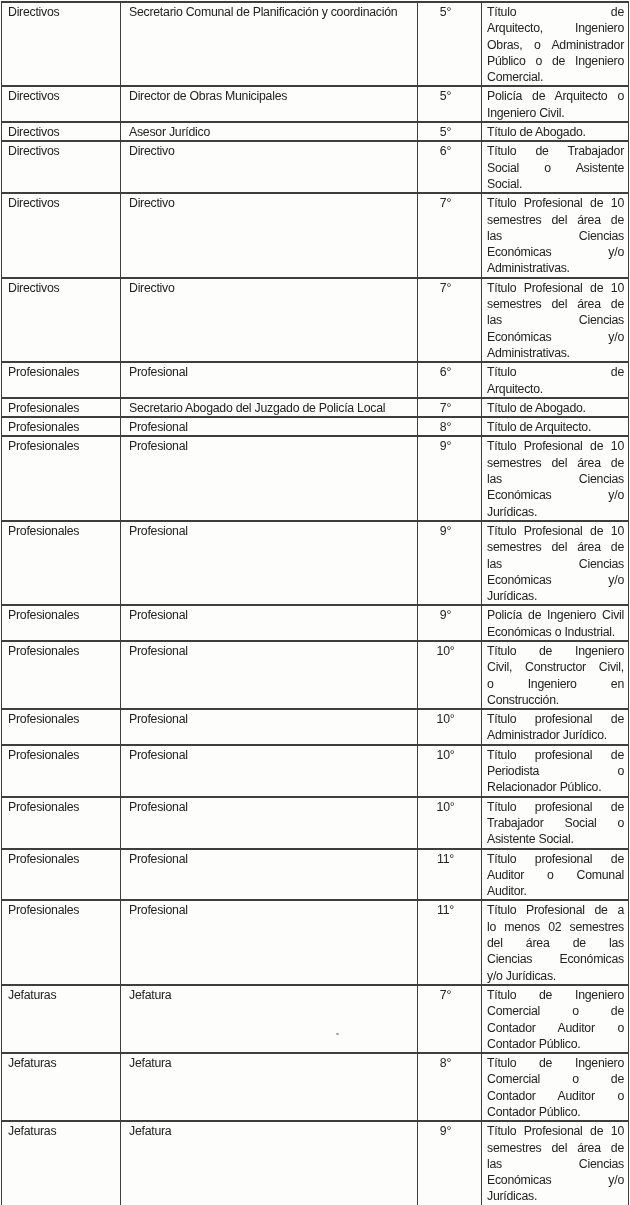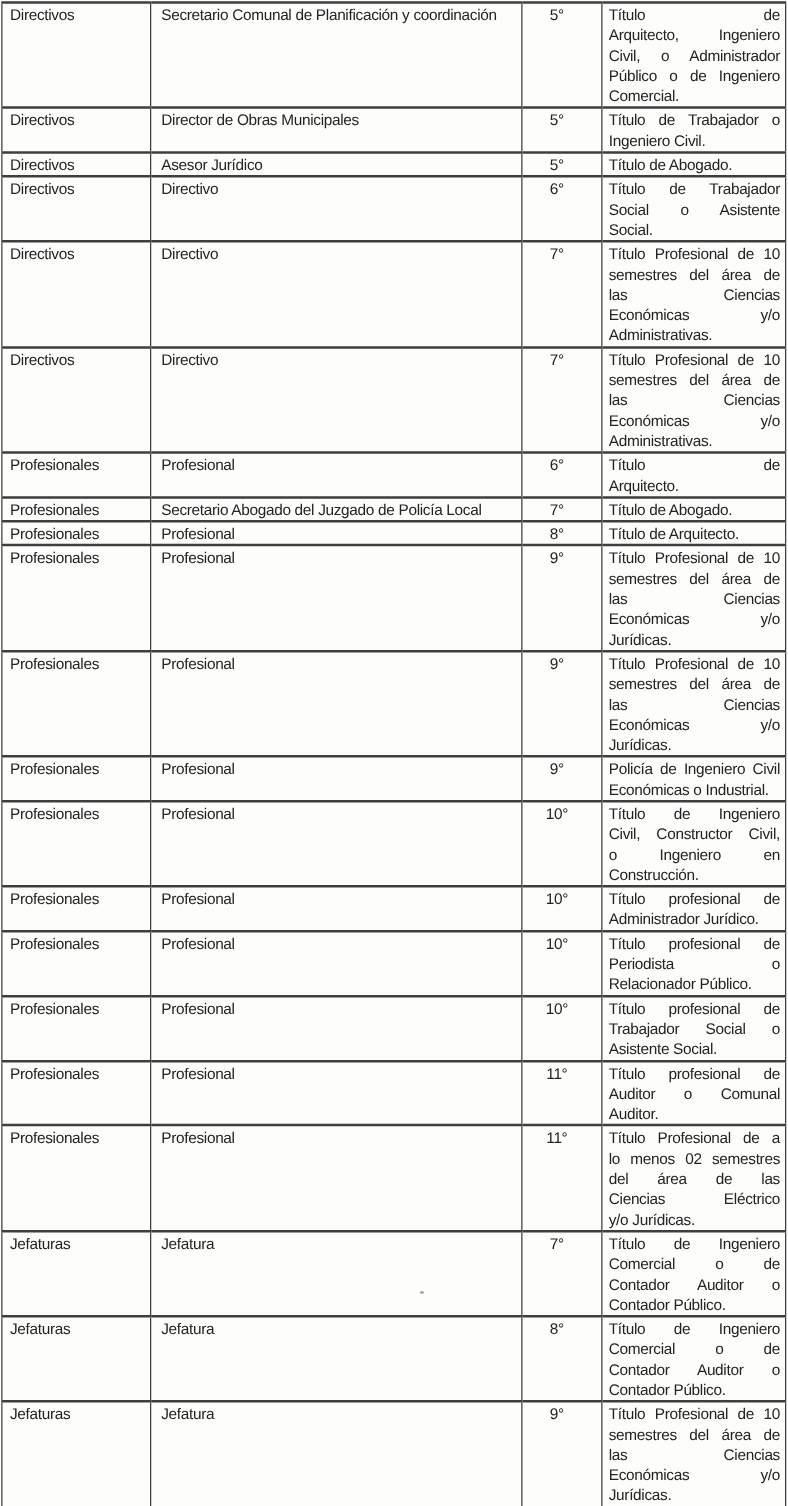--- a/index.html
+++ b/index.html
@@ -78,32 +78,32 @@
       <col class="c-requirement">
     </colgroup>
     <tbody>
   <tr>
     <td class="cell-category">Directivos</td>
     <td class="cell-position">Secretario Comunal de Planificación y coordinación</td>
     <td class="cell-grade">5°</td>
     <td class="cell-requirement">
             <div class="req-line">Título de</div>
             <div class="req-line">Arquitecto, Ingeniero</div>
-            <div class="req-line">Civil, o Administrador</div>
+            <div class="req-line">Obras, o Administrador</div>
             <div class="req-line">Público o de Ingeniero</div>
             <div class="req-line last">Comercial.</div>
           </td>
   </tr>
 
   <tr>
     <td class="cell-category">Directivos</td>
     <td class="cell-position">Director de Obras Municipales</td>
     <td class="cell-grade">5°</td>
     <td class="cell-requirement">
-            <div class="req-line">Título de Trabajador o</div>
+            <div class="req-line">Policía de Arquitecto o</div>
             <div class="req-line last">Ingeniero Civil.</div>
           </td>
   </tr>
 
   <tr>
     <td class="cell-category">Directivos</td>
     <td class="cell-position">Asesor Jurídico</td>
     <td class="cell-grade">5°</td>
     <td class="cell-requirement">
             <div class="req-line last">Título de Abogado.</div>
@@ -267,21 +267,21 @@
   </tr>
 
   <tr>
     <td class="cell-category">Profesionales</td>
     <td class="cell-position">Profesional</td>
     <td class="cell-grade">11°</td>
     <td class="cell-requirement">
             <div class="req-line">Título Profesional de a</div>
             <div class="req-line">lo menos 02 semestres</div>
             <div class="req-line">del área de las</div>
-            <div class="req-line">Ciencias Eléctrico</div>
+            <div class="req-line">Ciencias Económicas</div>
             <div class="req-line last">y/o Jurídicas.</div>
           </td>
   </tr>
 
   <tr>
     <td class="cell-category">Jefaturas</td>
     <td class="cell-position">Jefatura</td>
     <td class="cell-grade">7°</td>
     <td class="cell-requirement">
             <div class="req-line">Título de Ingeniero</div>

